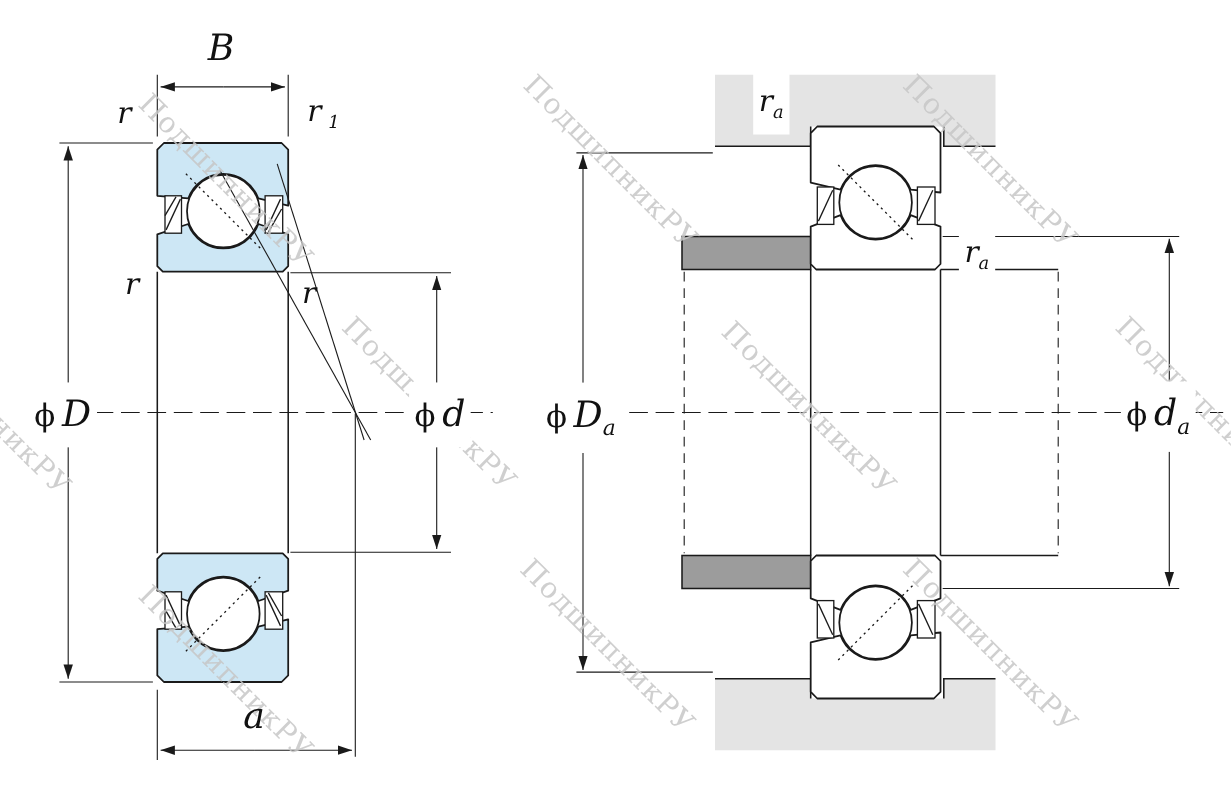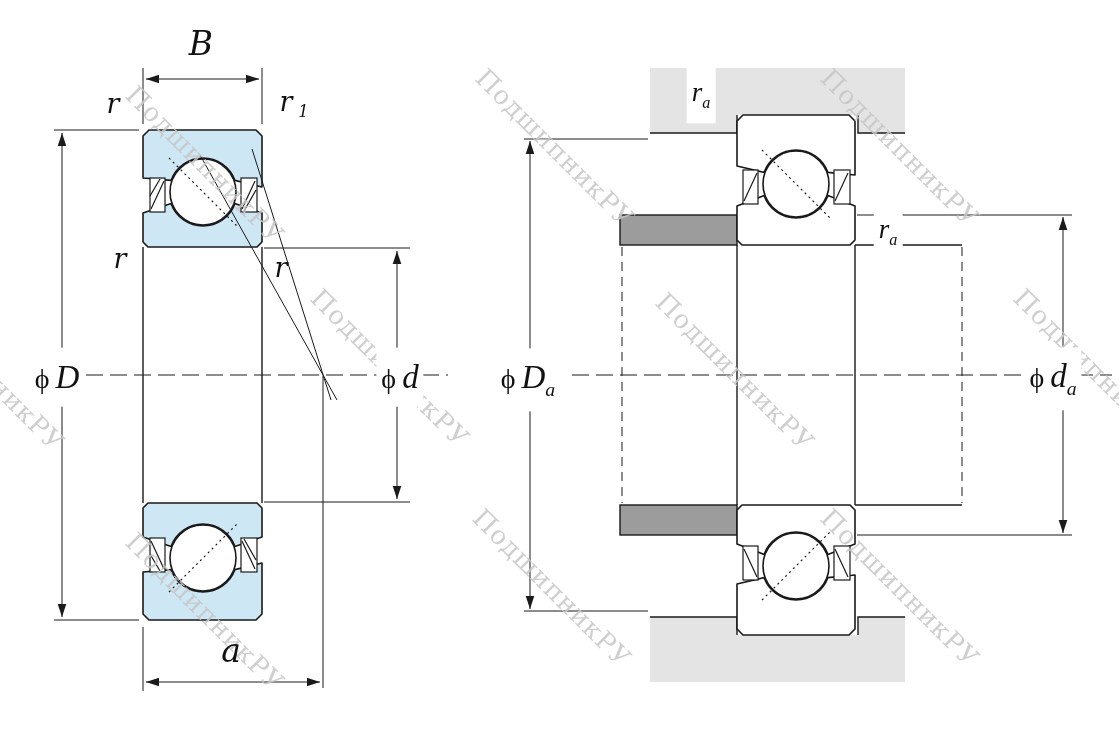--- a/index.html
+++ b/index.html
@@ -34,21 +34,21 @@
       font-family:"DejaVu Serif","Liberation Serif",serif;font-size:26px;letter-spacing:1px;
       color:var(--watermark);opacity:.85;white-space:nowrap;pointer-events:none;}
 
   
   .label{position:absolute;z-index:3;transform:translate(-50%,-50%);
          font-style:italic;color:#111;white-space:nowrap;line-height:1.05;}
   .label .phi{font-style:normal;margin-right:6px;font-size:.85em;}
   .label sub{font-size:.6em;}
   .lg{font-size:33px;}
   .md{font-size:27px;}
-  .wbg{background:var(--background);padding:12px 5px;font-family:Liberation Serif, serif;}
+  .wbg{background:var(--background);padding:12px 5px;}
 </style>
 </head>
 <body>
 
 <div class="drawing">
 
   <svg width="1119" height="738" viewBox="0 0 1119 738">
     <defs>
       <marker id="ah" viewBox="0 0 10 10" refX="10" refY="5" markerWidth="13" markerHeight="13" orient="auto">
         <path d="M0,1.7 L10,5 L0,8.3 Z" fill="var(--line)"></path>

